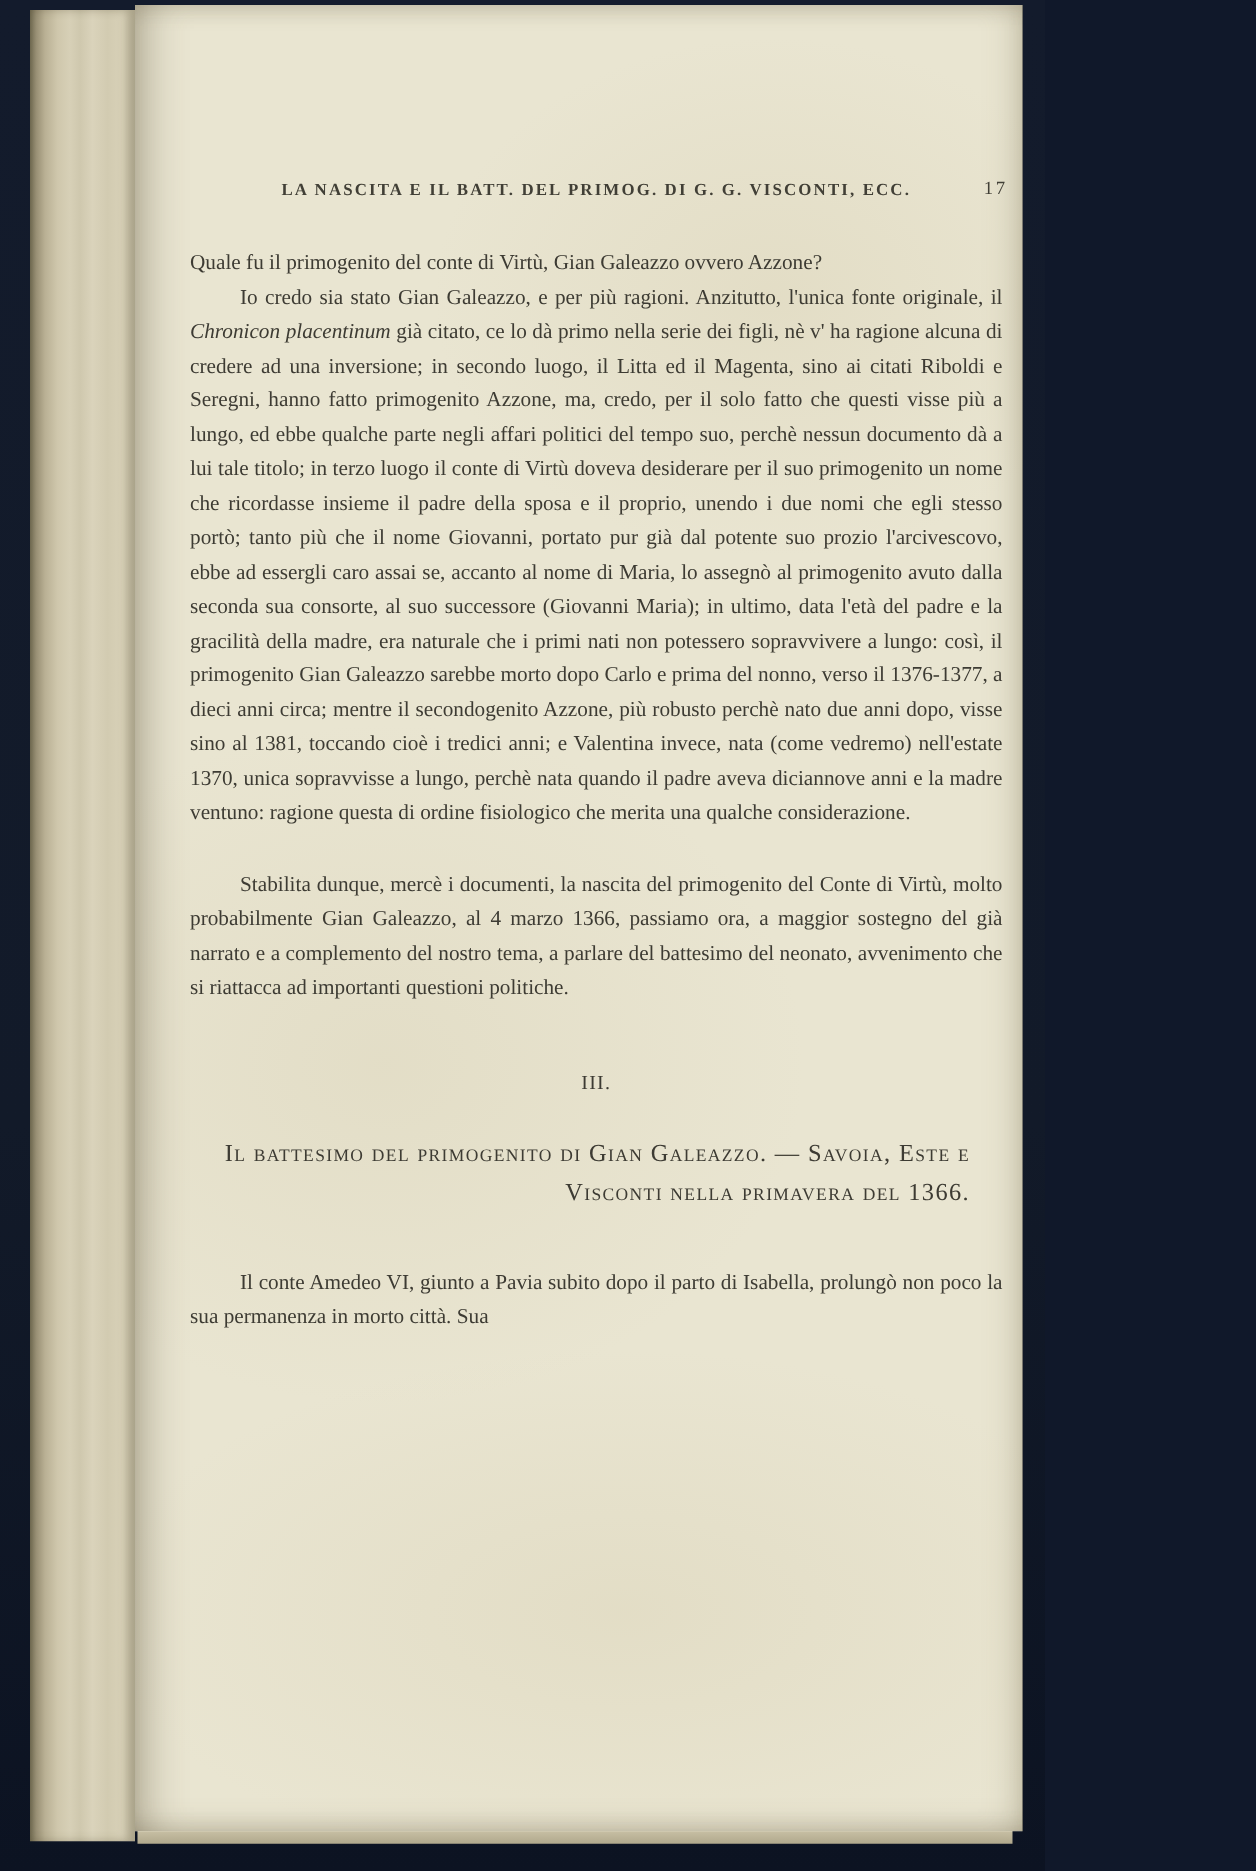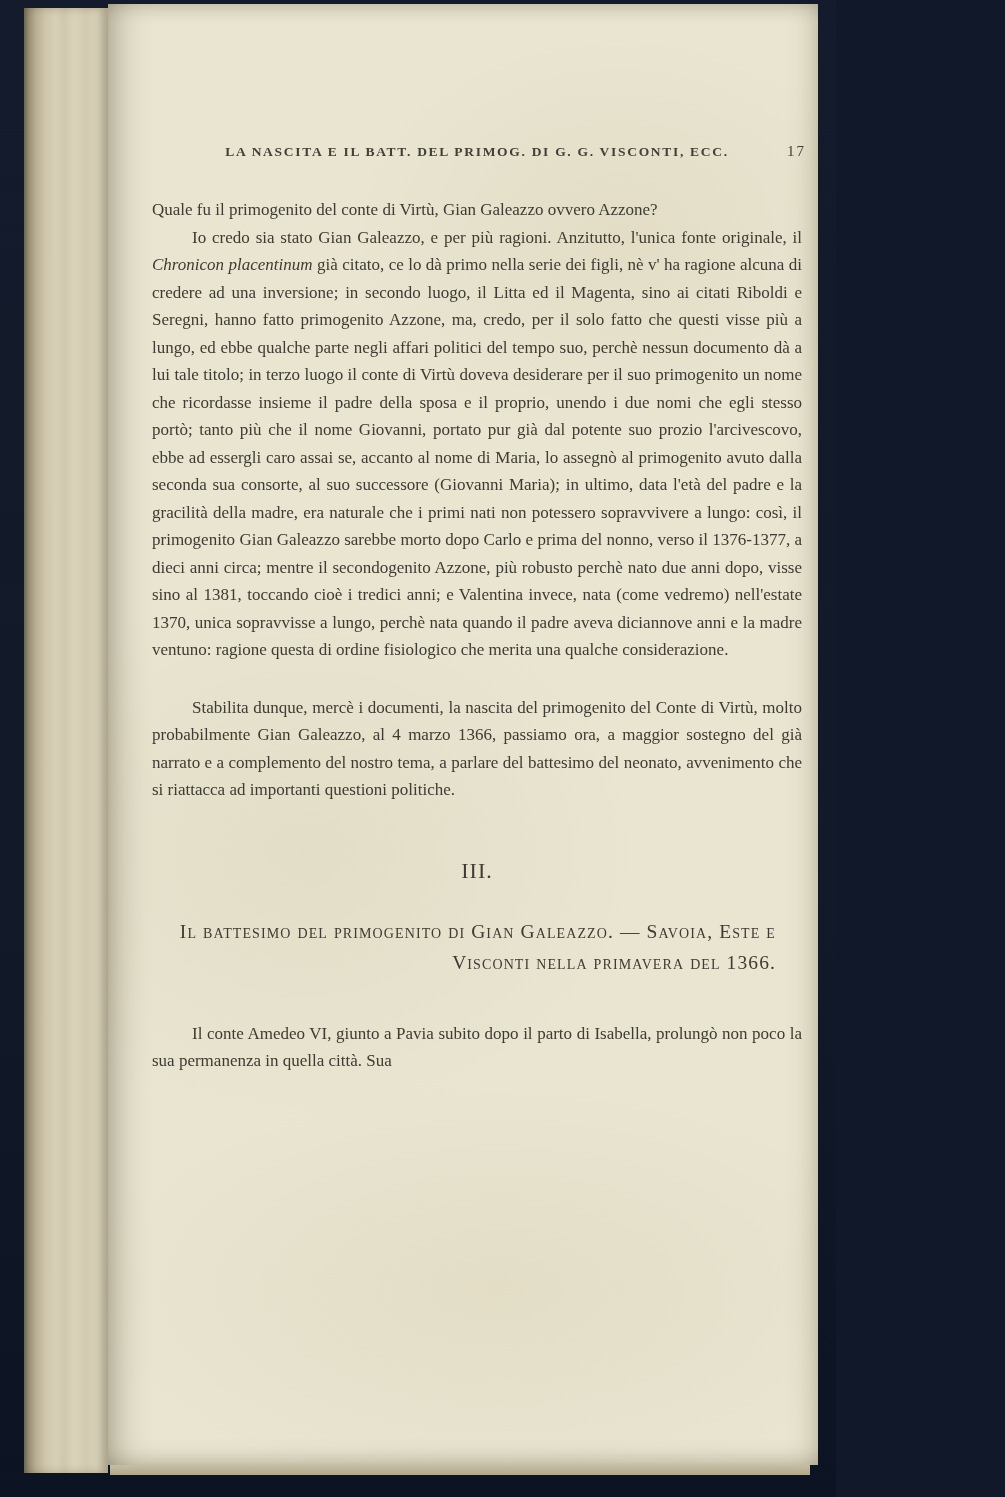--- a/index.html
+++ b/index.html
@@ -70,21 +70,21 @@
     line-height: 27.5px;
     text-align: justify;
     color: #3d3b33;
   }
   .para.indent { text-indent: 40px; }
   .para.space-before { margin-top: 30px; }
   .para i { font-style: italic; }
   .section-number {
     margin-top: 54px;
     text-align: center;
-    font-size: 22px;
+    font-size: 16px;
     letter-spacing: 1px;
     color: #3d3b33;
   }
   .section-heading {
     margin-top: 32px;
     text-align: right;
     font-variant: small-caps;
     font-size: 19.5px;
     line-height: 31px;
     letter-spacing: 1.1px;
@@ -111,17 +111,17 @@
       <p class="para">Quale fu il primogenito del conte di Virtù, Gian Galeazzo ovvero Azzone?</p>
 
       <p class="para indent"><span>Io credo sia stato Gian Galeazzo, e per più ragioni. Anzitutto, l'unica fonte originale, il </span><i>Chronicon placentinum</i><span> già citato, ce lo dà primo nella serie dei figli, nè v' ha ragione alcuna di credere ad una inversione; in secondo luogo, il Litta ed il Magenta, sino ai citati Riboldi e Seregni, hanno fatto primogenito Azzone, ma, credo, per il solo fatto che questi visse più a lungo, ed ebbe qualche parte negli affari politici del tempo suo, perchè nessun documento dà a lui tale titolo; in terzo luogo il conte di Virtù doveva desiderare per il suo primogenito un nome che ricordasse insieme il padre della sposa e il proprio, unendo i due nomi che egli stesso portò; tanto più che il nome Giovanni, portato pur già dal potente suo prozio l'arcivescovo, ebbe ad essergli caro assai se, accanto al nome di Maria, lo assegnò al primogenito avuto dalla seconda sua consorte, al suo successore (Giovanni Maria); in ultimo, data l'età del padre e la gracilità della madre, era naturale che i primi nati non potessero sopravvivere a lungo: così, il primogenito Gian Galeazzo sarebbe morto dopo Carlo e prima del nonno, verso il 1376-1377, a dieci anni circa; mentre il secondogenito Azzone, più robusto perchè nato due anni dopo, visse sino al 1381, toccando cioè i tredici anni; e Valentina invece, nata (come vedremo) nell'estate 1370, unica sopravvisse a lungo, perchè nata quando il padre aveva diciannove anni e la madre ventuno: ragione questa di ordine fisiologico che merita una qualche considerazione.</span></p>
 
       <p class="para indent space-before">Stabilita dunque, mercè i documenti, la nascita del primogenito del Conte di Virtù, molto probabilmente Gian Galeazzo, al 4 marzo 1366, passiamo ora, a maggior sostegno del già narrato e a complemento del nostro tema, a parlare del battesimo del neonato, avvenimento che si riattacca ad importanti questioni politiche.</p>
 
       <div class="section-number">III.</div>
 
       <div class="section-heading">Il battesimo del primogenito di Gian Galeazzo. — Savoia, Este e Visconti nella primavera del 1366.</div>
 
-      <p class="para indent after-heading">Il conte Amedeo VI, giunto a Pavia subito dopo il parto di Isabella, prolungò non poco la sua permanenza in quella città. Sua</p>
+      <p class="para indent after-heading">Il conte Amedeo VI, giunto a Pavia subito dopo il parto di Isabella, prolungò non poco la sua permanenza in morto città. Sua</p>
 
     </div>
   </div>
 </div>
 
 </body></html>

